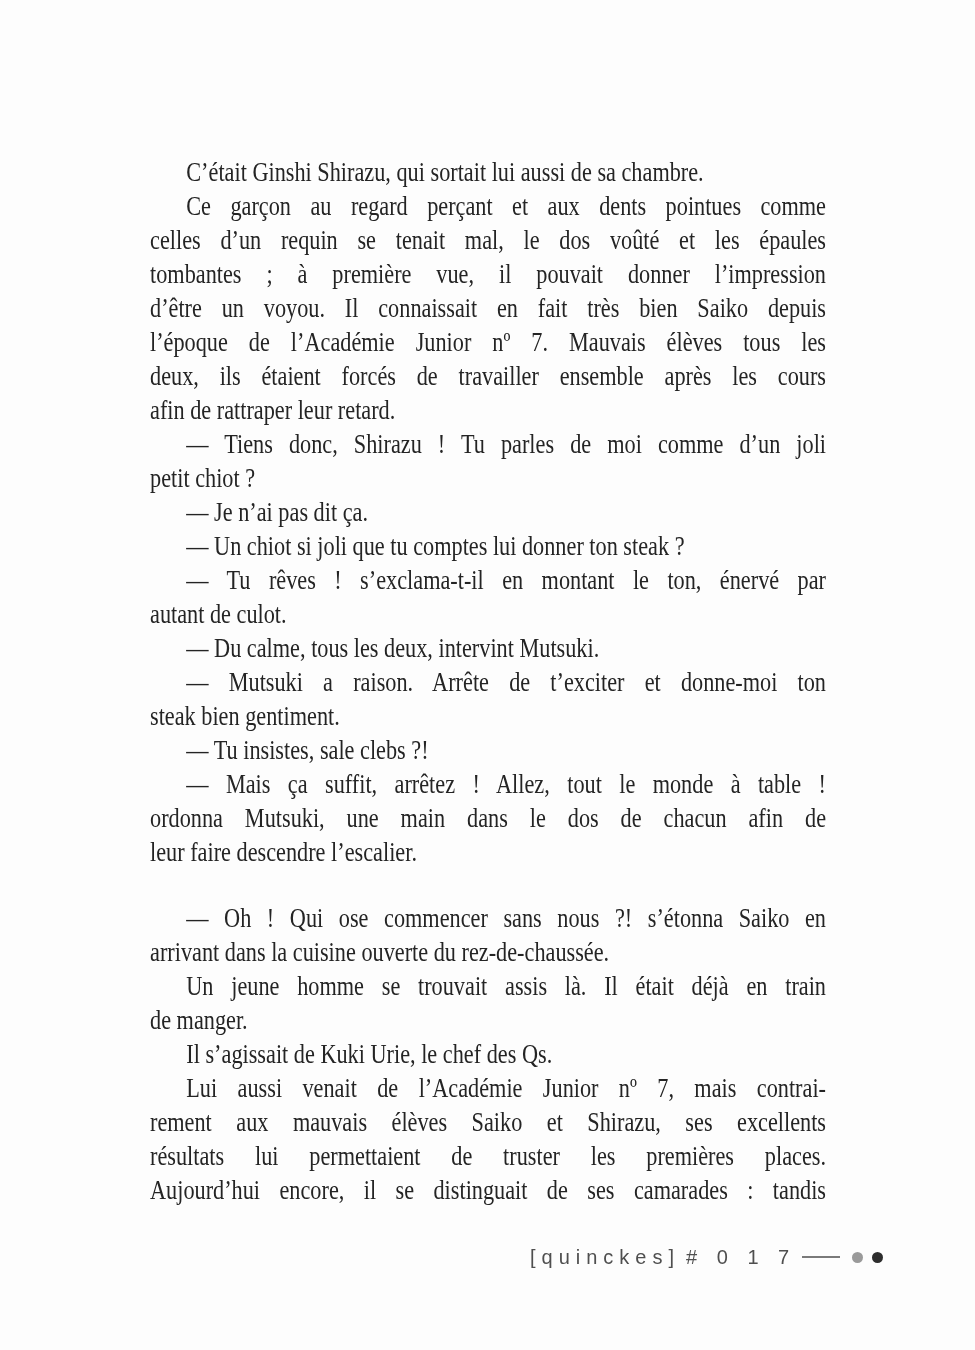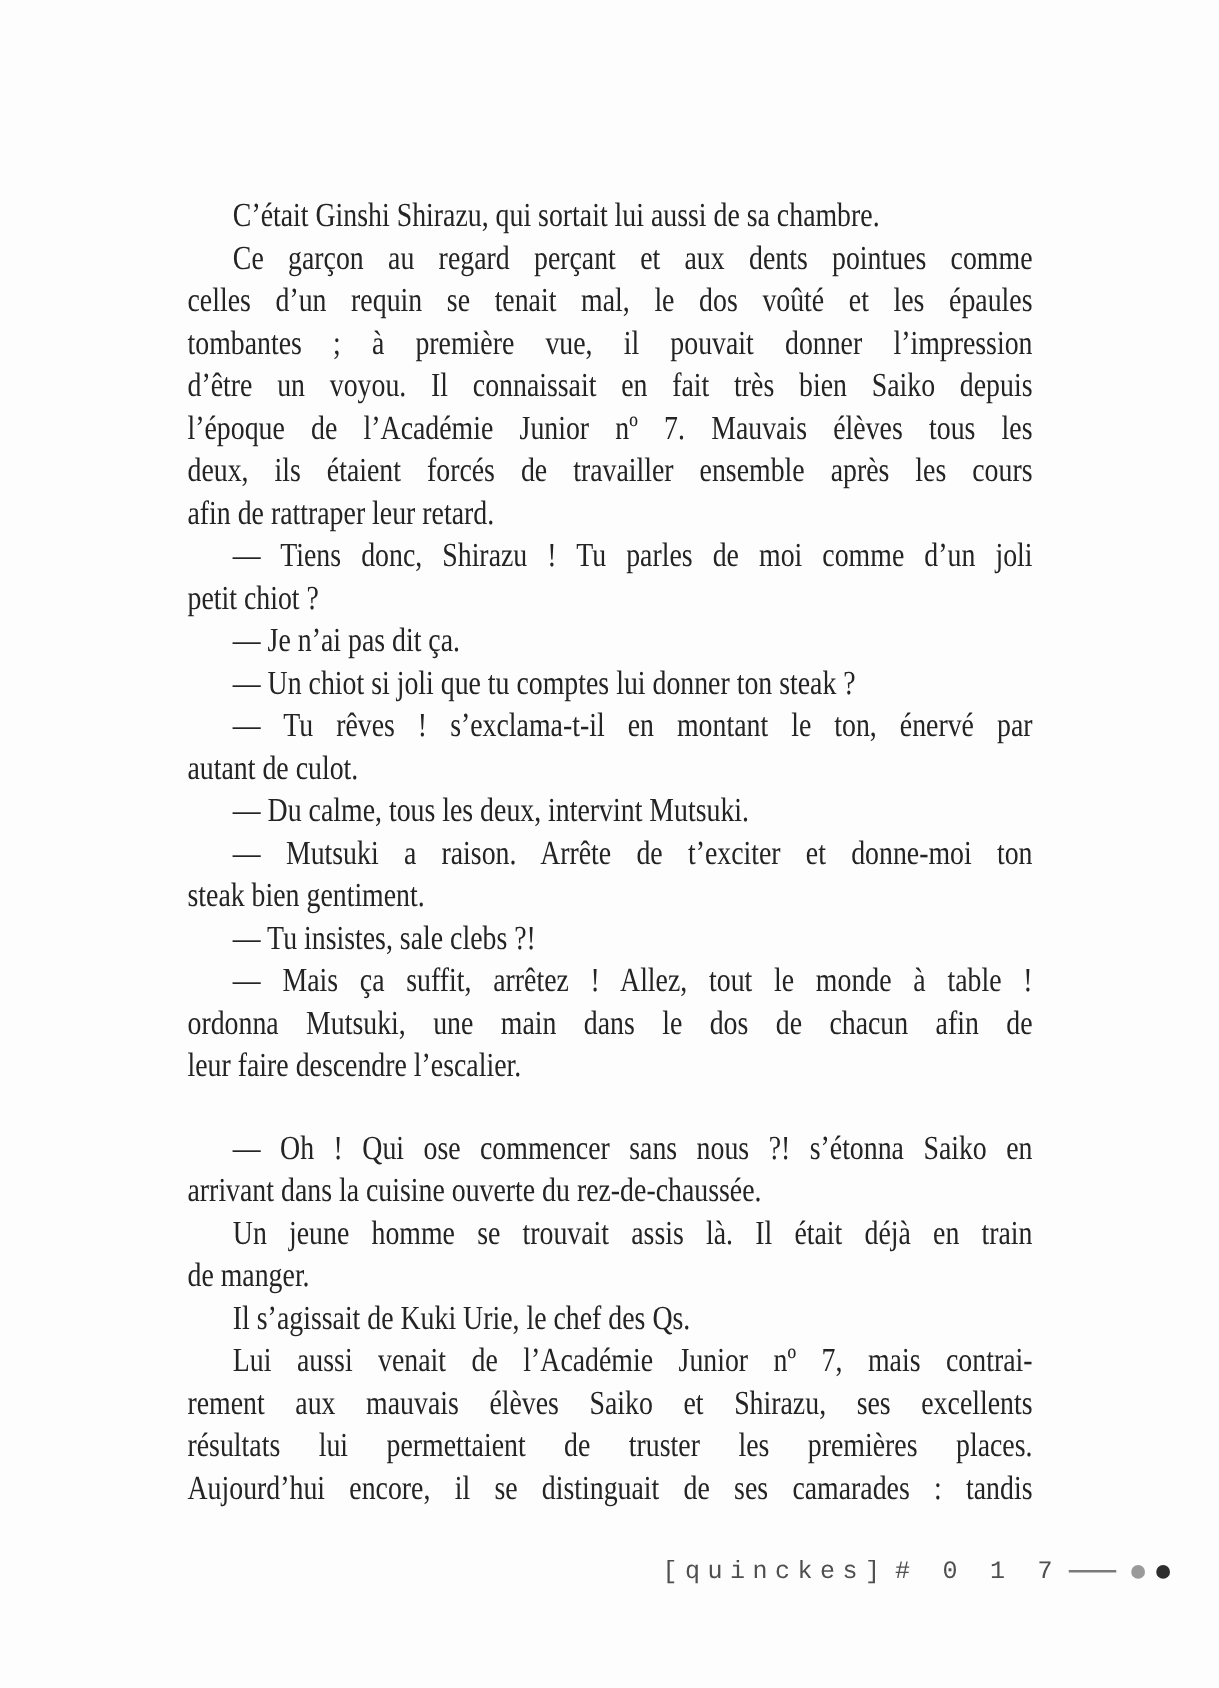--- a/index.html
+++ b/index.html
@@ -34,21 +34,21 @@
     text-align: left;
     text-align-last: left;
   }
   .line.first { text-indent: 44px; }
   .footer {
     position: absolute;
     left: 530px; top: 1240px;
     height: 34px;
     display: flex;
     align-items: center;
-    font-family: Liberation Mono, monospace;
+    font-family: Liberation Sans, sans-serif;
     font-size: 20px;
     font-weight: 300;
     color: #4f4f4f;
   }
   .footer .series { letter-spacing: 6px; }
   .footer .number { letter-spacing: 7px; margin-left: 6px; }
   .footer .dash {
     display: inline-block;
     width: 38px; height: 2px;
     background: #7a7a7a;

